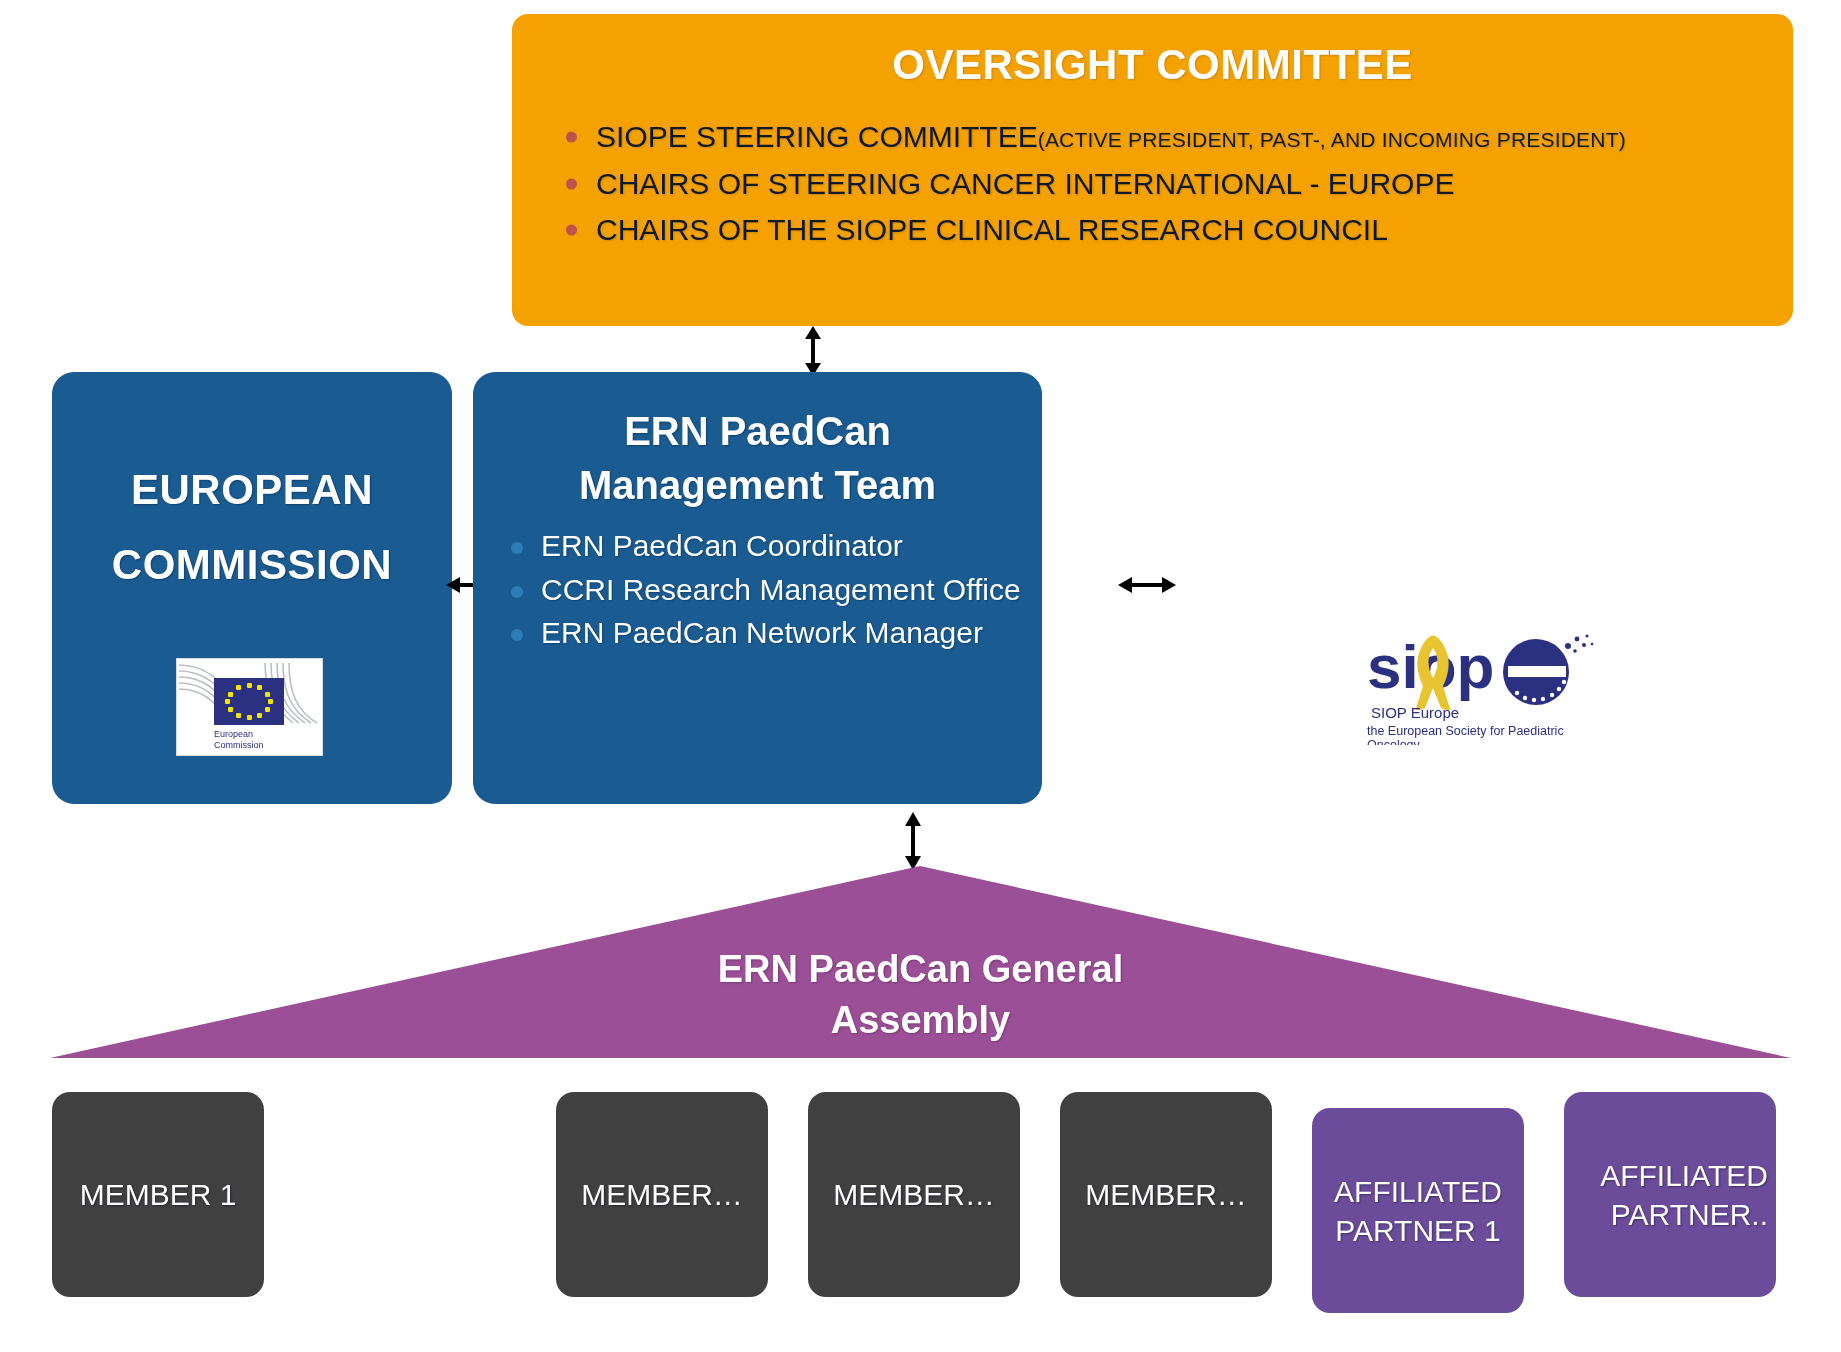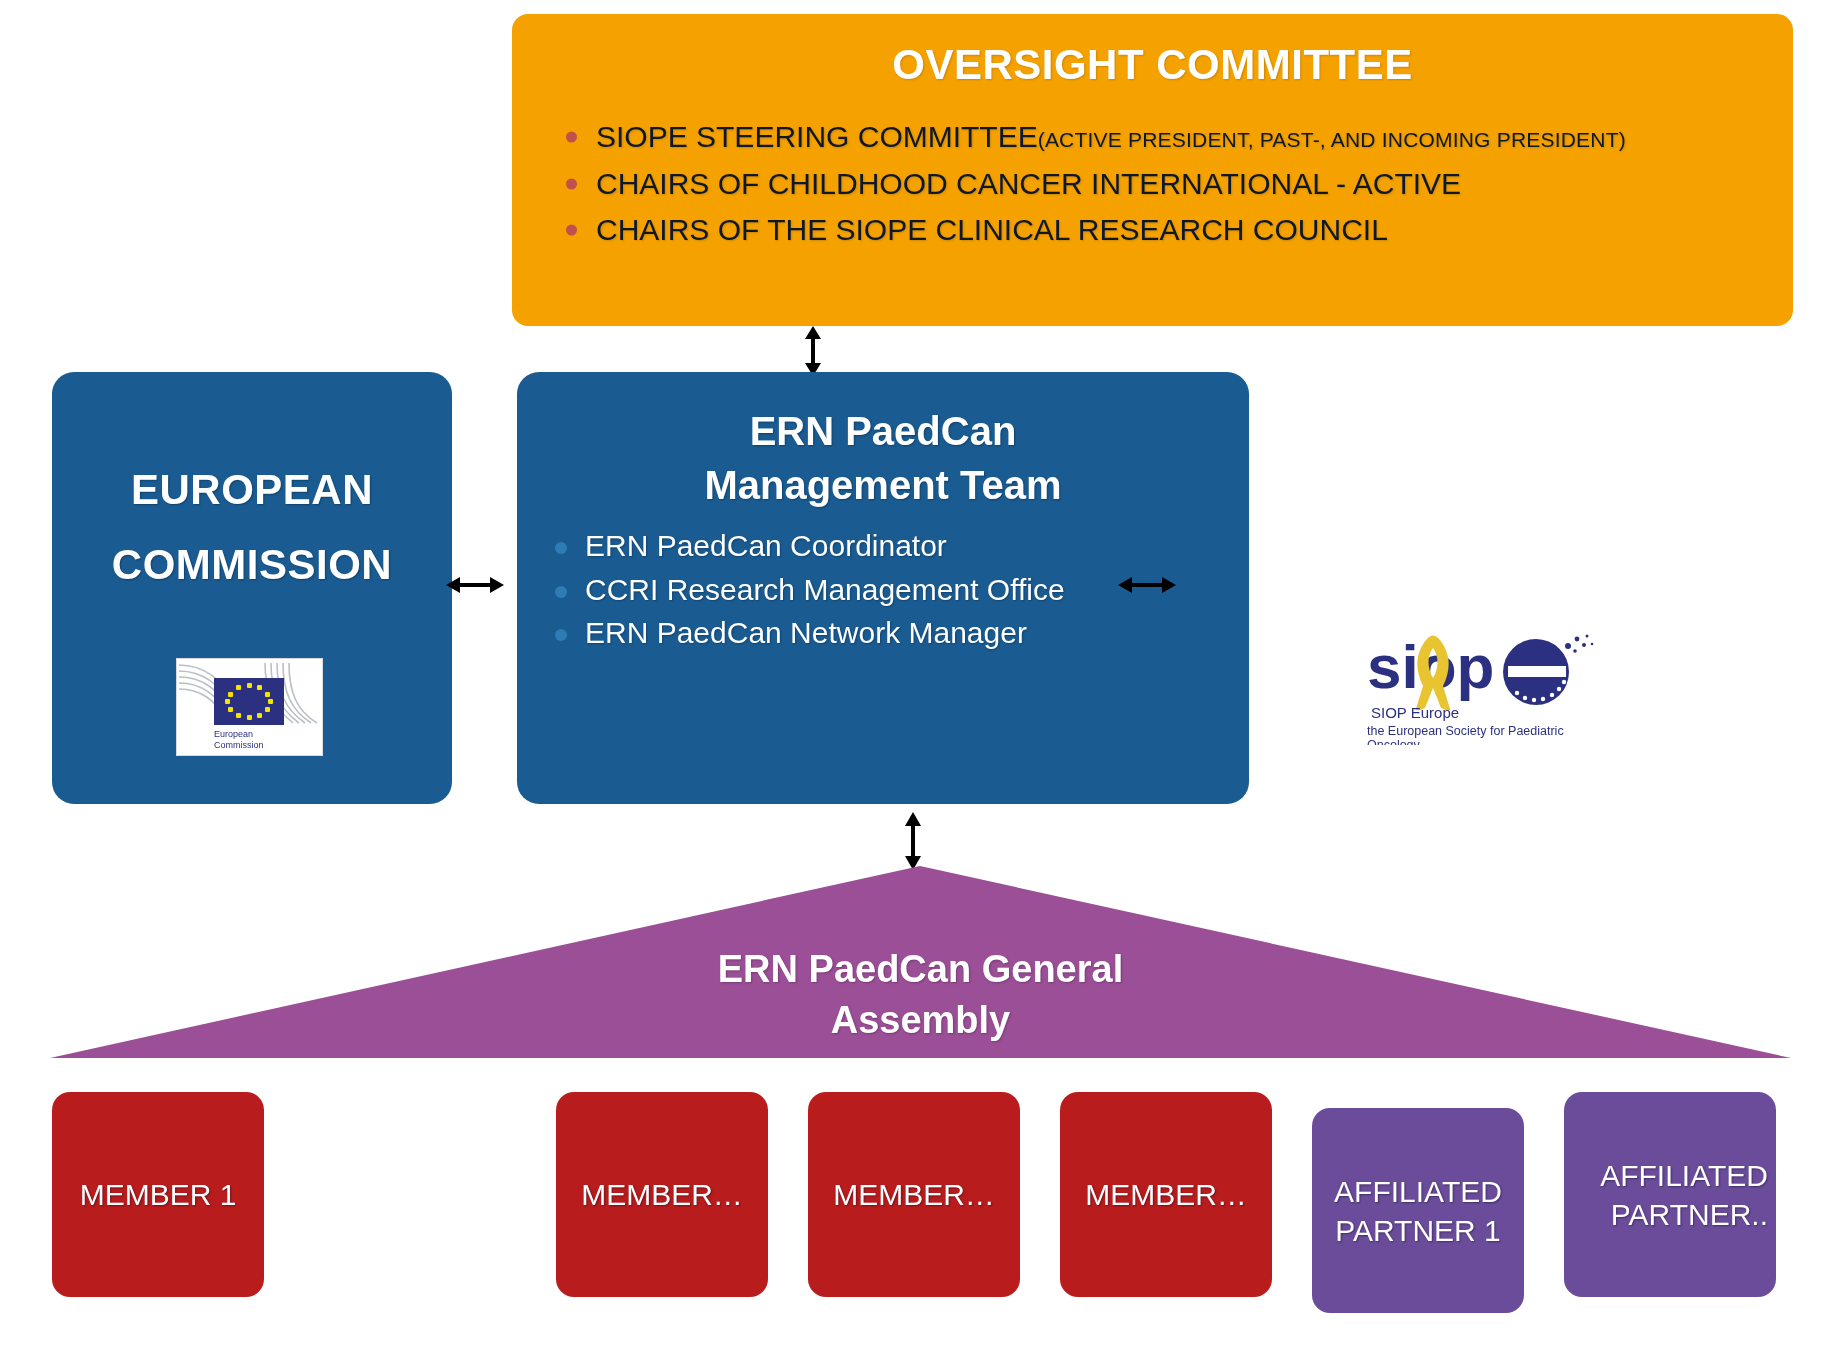--- a/index.html
+++ b/index.html
@@ -69,21 +69,21 @@
   }
 
   
   .box-blue {
     position: absolute;
     background: #1A5C92;
     border-radius: 22px;
     box-sizing: border-box;
   }
   #ec-box   { left: 52px;  top: 372px; width: 400px; height: 432px; }
-  #mgmt-box { left: 517px; top: 372px; width: 732px; height: 432px; }
+  #mgmt-box { left: 473px; top: 372px; width: 569px; height: 432px; }
   #siope-box{ left: 1178px;top: 372px; width: 640px; height: 432px; }
 
   .box-title {
     color: #FFFFFF;
     font-weight: bold;
     text-align: center;
     line-height: 1.35;
     text-shadow: 1px 1px 2px rgba(0,30,60,0.45);
   }
   #ec-box .box-title {
@@ -219,36 +219,36 @@
     display: flex;
     align-items: center;
     justify-content: center;
     text-align: center;
     color: #FFFFFF;
     font-size: 30px;
     line-height: 1.3;
     padding: 0 8px;
     text-shadow: 1px 1px 2px rgba(0,0,30,0.4);
   }
-  .member-box.member { background: #b91c1c; text-align: center; }
+  .member-box.member { background: #404040; text-align: center; }
   .member-box.affiliated { background: #6B4C9A; }
 </style>
 </head>
 <body>
 
 <div id="canvas">
 
   <div class="oversight" id="oversight-box">
     <div class="oversight-title">OVERSIGHT COMMITTEE</div>
     <ul class="oversight-list">
       <li>
         <span class="bullet"></span><span>SIOPE STEERING COMMITTEE</span><span class="sub">(ACTIVE PRESIDENT, PAST-, AND  INCOMING PRESIDENT)</span>
       </li>
       <li>
-        <span class="bullet"></span><span>CHAIRS OF CHILDHOOD CANCER INTERNATIONAL - ACTIVE</span>
+        <span class="bullet"></span><span>CHAIRS OF STEERING CANCER INTERNATIONAL - EUROPE</span>
       </li>
       <li>
         <span class="bullet"></span><span>CHAIRS OF THE SIOPE CLINICAL RESEARCH COUNCIL</span>
       </li>
     </ul>
   </div>
 
   <div class="arrow" style="left:798px; top:326px;">
     <svg width="30" height="50" viewBox="0 0 30 50">
       <line x1="15" y1="8" x2="15" y2="42" stroke="#000" stroke-width="4"></line>

